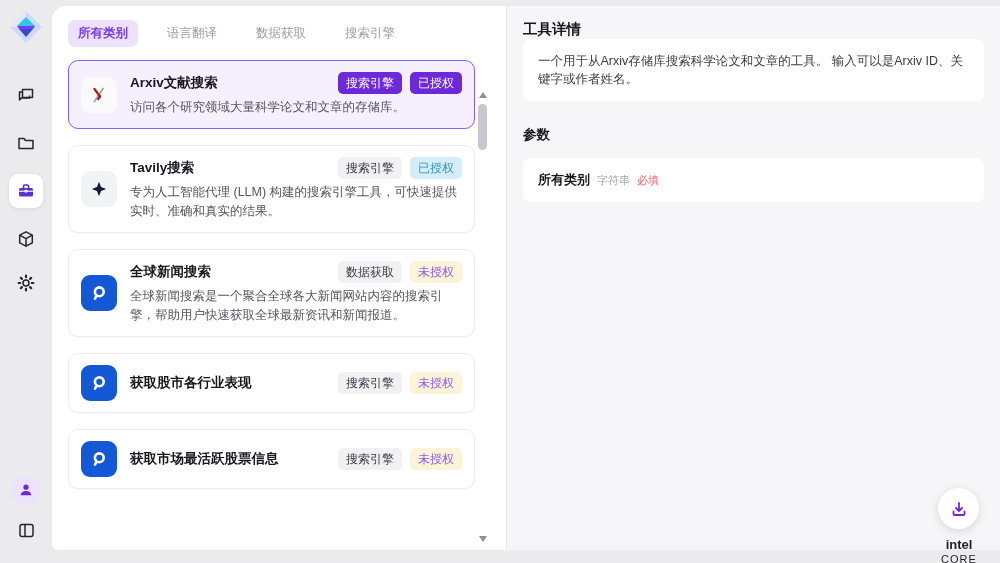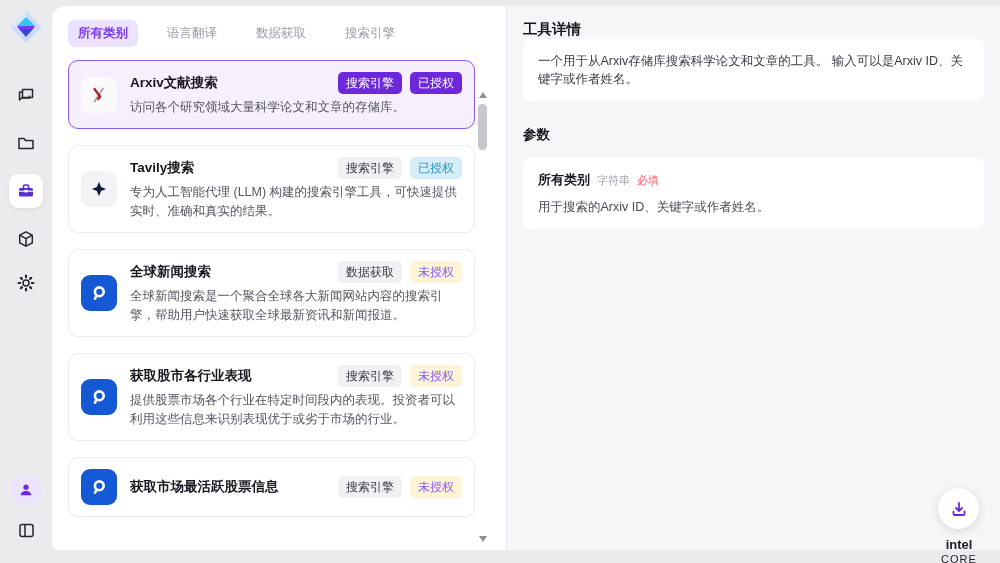--- a/index.html
+++ b/index.html
@@ -248,21 +248,20 @@
           </svg>
         </div>
         <div class="card-body">
           <div class="card-row1">
             <span class="tool-name">获取股市各行业表现</span>
             <span class="badges">
               <span class="badge b-gray">搜索引擎</span>
               <span class="badge b-amber">未授权</span>
             </span>
           </div>
-          <div class="tool-desc">提供股票市场各个行业在特定时间段内的表现。投资者可以利用这些信息来识别表现优于或劣于市场的行业。</div>
         </div>
       </div>
 
       <div class="card">
         <div class="tool-icon blue">
           <svg width="20" height="20" viewBox="0 0 20 20" fill="none" stroke="#ffffff" stroke-width="2.6" stroke-linecap="round">
             <circle cx="10.3" cy="8.8" r="4.4"></circle>
             <path d="M7.6 12.6 6 15.6"></path>
           </svg>
         </div>
@@ -291,21 +290,20 @@
 
     <div class="detail-card">一个用于从Arxiv存储库搜索科学论文和文章的工具。 输入可以是Arxiv ID、关键字或作者姓名。</div>
 
     <h3 class="section-title">参数</h3>
     <div class="detail-card">
       <div class="param-row">
         <span class="param-name">所有类别</span>
         <span class="param-type">字符串</span>
         <span class="param-required">必填</span>
       </div>
-      <div class="param-desc">用于搜索的Arxiv ID、关键字或作者姓名。</div>
     </div>
   </section>
 </main>
 
 <div class="fab">
   <svg width="20" height="20" viewBox="0 0 20 20" fill="none" stroke="#6d28d9" stroke-width="1.8" stroke-linecap="round" stroke-linejoin="round">
     <path d="M4.5 12.5v2.5a1 1 0 0 0 1 1h9a1 1 0 0 0 1-1v-2.5"></path>
     <path d="M10 4v7.5M7 9l3 3 3-3"></path>
   </svg>
 </div>

